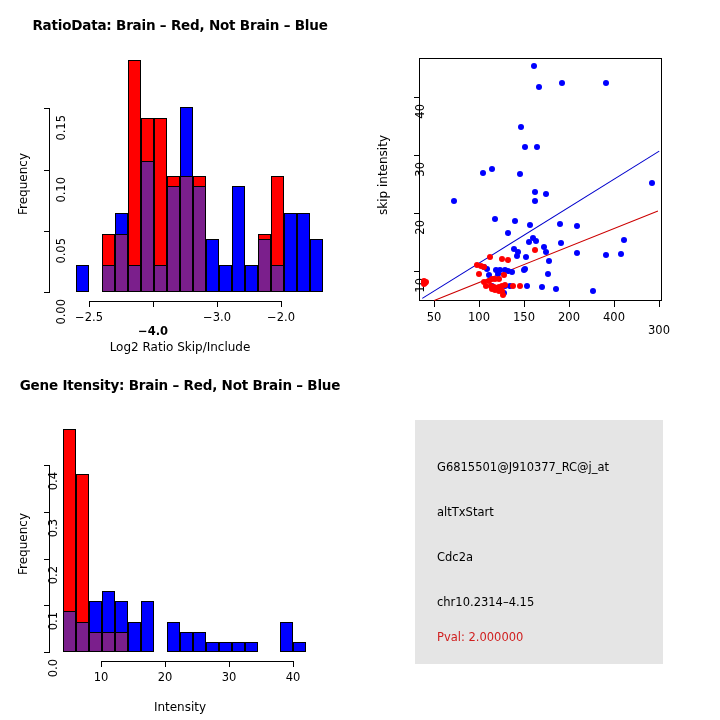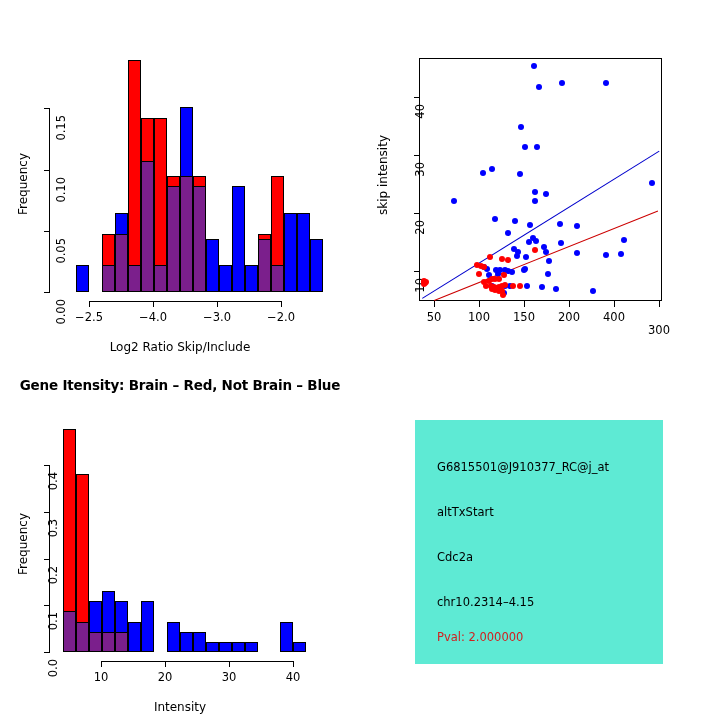--- a/index.html
+++ b/index.html
@@ -140,20 +140,21 @@
     color: #000000;
   }
   .info-line.pval { color: #d02020; }
 </style>
 </head>
 <body>
 
 <div class="page">
 
   <div class="panel" id="panel-ratio-hist">
+    <div class="panel-title">RatioData: Brain – Red, Not Brain – Blue</div>
 
     <div class="axis-title-y" style="left:16px; top:215px;">Frequency</div>
 
     <div class="axis-title-x" style="top:340px;">Log2 Ratio Skip/Include</div>
 
     <div class="axis-line" style="left:49px; top:108px; width:1px; height:185px;"></div>
     <div class="tick-h" style="left:44px; top:292px; width:6px;"></div>
     <div class="tick-h" style="left:44px; top:231px; width:6px;"></div>
     <div class="tick-h" style="left:44px; top:170px; width:6px;"></div>
     <div class="tick-h" style="left:44px; top:108px; width:6px;"></div>
@@ -161,21 +162,21 @@
     <div class="tick-label-y" style="left:42px; top:231px;">0.05</div>
     <div class="tick-label-y" style="left:42px; top:170px;">0.10</div>
     <div class="tick-label-y" style="left:42px; top:108px;">0.15</div>
 
     <div class="axis-line" style="left:89px; top:301px; height:1px; width:193px;"></div>
     <div class="tick" style="left:89px; top:301px; height:6px;"></div>
     <div class="tick" style="left:153px; top:301px; height:6px;"></div>
     <div class="tick" style="left:217px; top:301px; height:6px;"></div>
     <div class="tick" style="left:281px; top:301px; height:6px;"></div>
     <div class="tick-label-x" style="left:89px; top:310px;">−2.5</div>
-    <div class="tick-label-x" style="left:153px; top:310px;">−4.0</div>
+    <div class="tick-label-x" style="left:153px; top:324px;font-weight:bold;">−4.0</div>
     <div class="tick-label-x" style="left:217px; top:310px;">−3.0</div>
     <div class="tick-label-x" style="left:281px; top:310px;">−2.0</div>
 
     <div class="plot-area" style="left:0; top:0; width:360px; height:360px;">
 
       <div class="bar bar-blue" style="left:76px; top:265px; width:13px; height:27px;"></div>
 
       <div class="bar bar-red" style="left:102px; top:234px; width:13px; height:58px;"></div>
       <div class="bar bar-purple" style="left:102px; top:265px; width:13px; height:27px;"></div>
 
@@ -403,21 +404,21 @@
       <div class="bar bar-blue" style="left:232px; top:282px; width:13px; height:10px;"></div>
       <div class="bar bar-blue" style="left:245px; top:282px; width:13px; height:10px;"></div>
 
       <div class="bar bar-blue" style="left:280px; top:262px; width:13px; height:30px;"></div>
 
       <div class="bar bar-blue" style="left:293px; top:282px; width:13px; height:10px;"></div>
     </div>
   </div>
 
   <div class="panel" id="panel-info">
-    <div class="info-box" id="info-box" style="background: #5eead4;">
+    <div class="info-box" id="info-box" style="background: #e5e5e5;">
       <div class="info-line" style="top:40px;">G6815501@J910377_RC@j_at</div>
       <div class="info-line" style="top:85px;">altTxStart</div>
       <div class="info-line" style="top:130px;">Cdc2a</div>
       <div class="info-line" style="top:175px;">chr10.2314–4.15</div>
       <div class="info-line pval" style="top: 210px; color: rgb(208, 32, 32);">Pval: 2.000000</div>
     </div>
   </div>
 
 </div>
 

